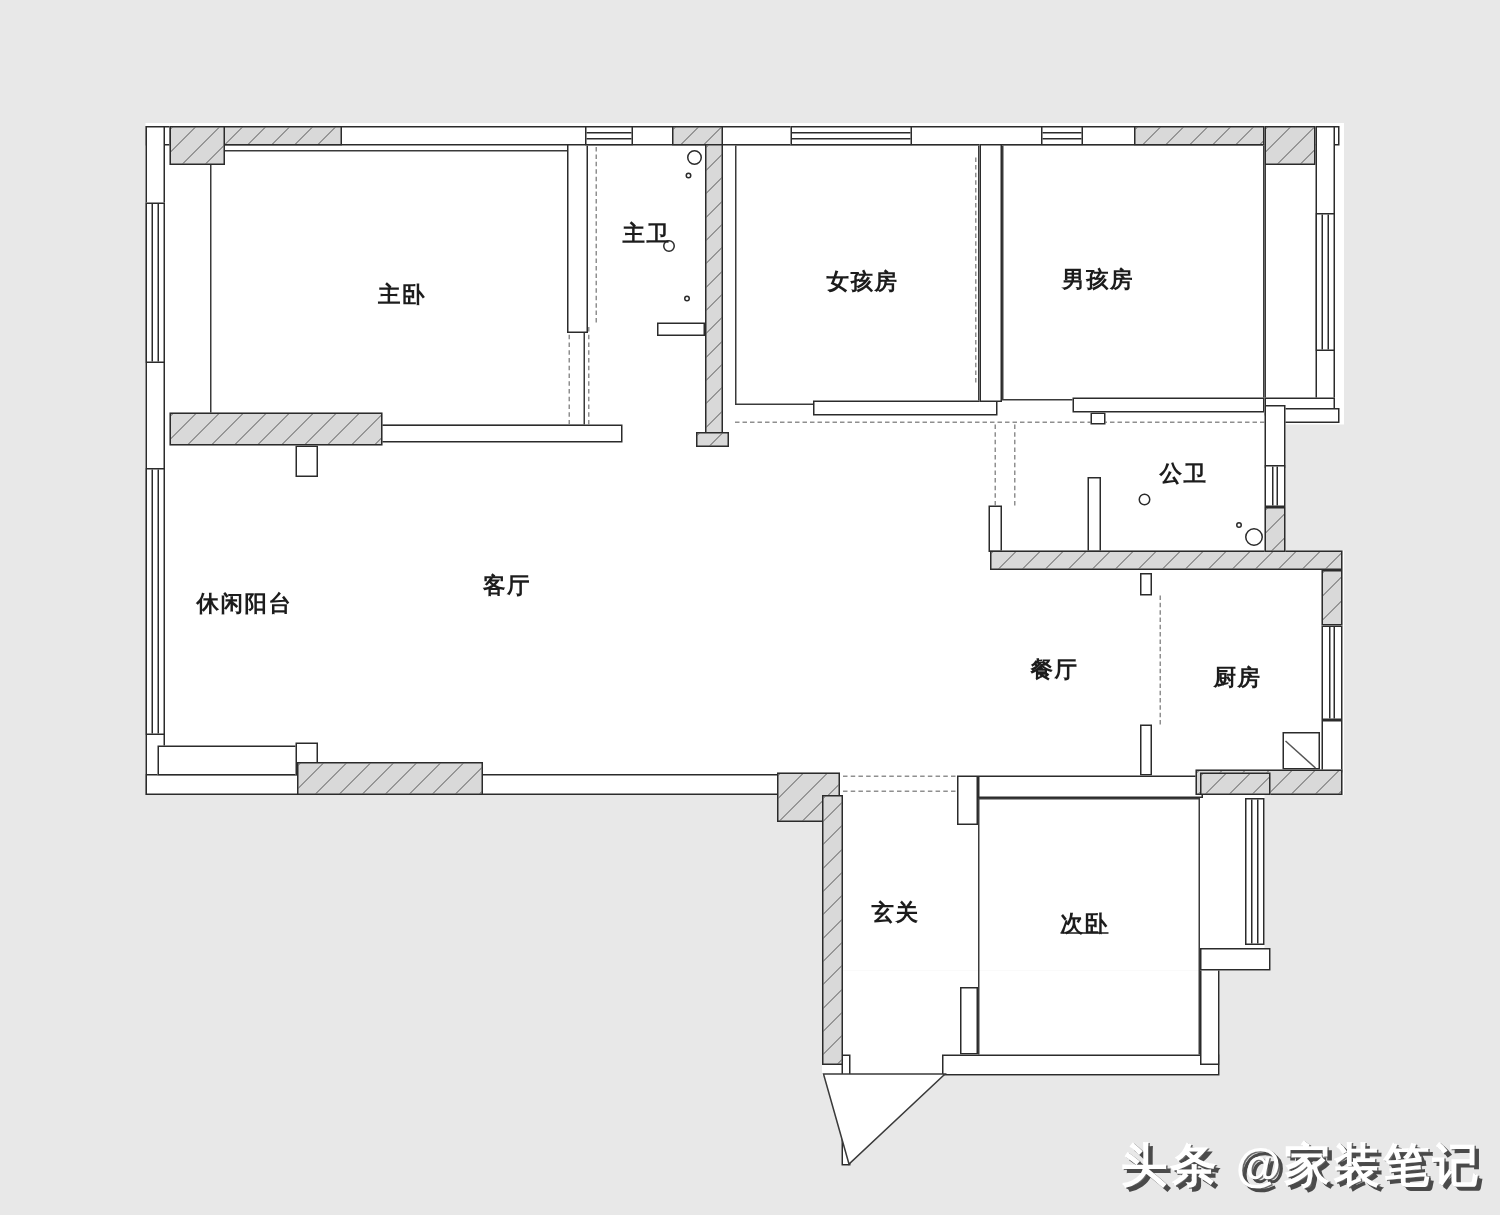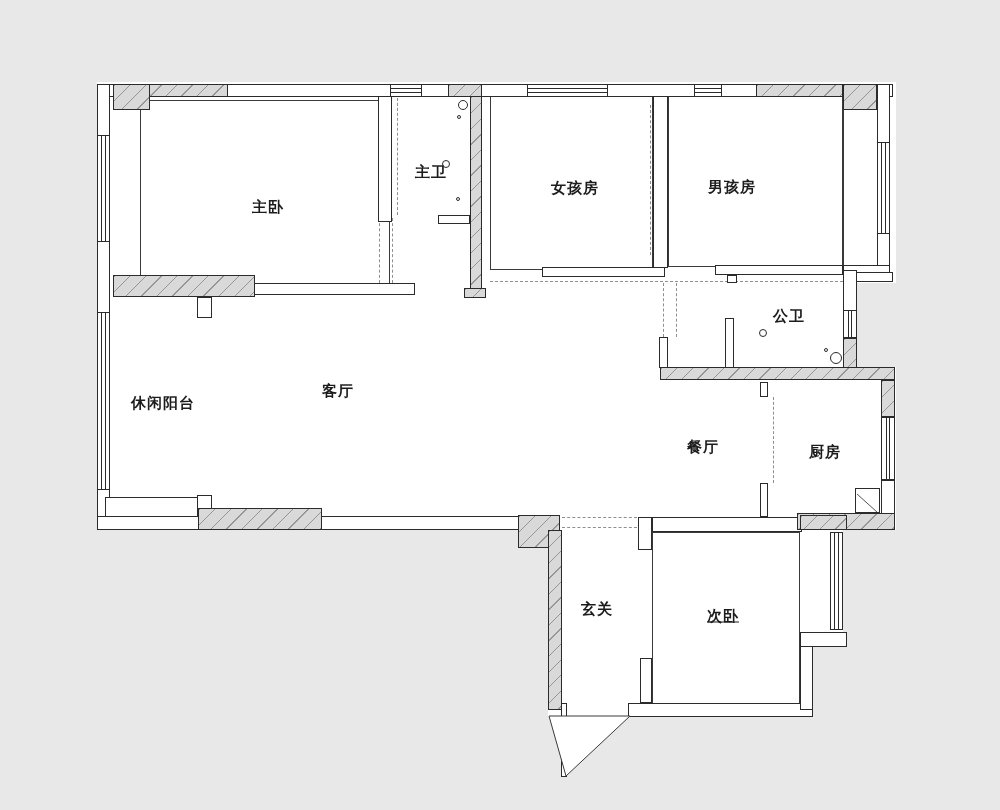--- a/index.html
+++ b/index.html
@@ -32,20 +32,21 @@
       color:#ffffff;text-shadow:3px 3px 0 #4a4a4a,1px 1px 0 #6a6a6a;z-index:9;white-space:nowrap;}
 </style>
 </head>
 <body>
 
 <div id="plan">
   <svg id="overlay-svg" width="1000" height="810" viewBox="0 0 1000 810">
     <polygon points="549,716 630,716 566,776" fill="#ffffff" stroke="#3a3a3a" stroke-width="1"></polygon>
     <line x1="857" y1="494" x2="877" y2="512" stroke="#555" stroke-width="1"></line>
   </svg>
+  <div class="abs" id="watermark">头条 @家装笔记</div>
 <div class="abs white-area" style="left: 97px; top: 82px; width: 799px; height: 448px;"></div>
     <div class="abs white-area" style="left: 548px; top: 530px; width: 295px; height: 117px;"></div>
     <div class="abs white-area" style="left: 548px; top: 647px; width: 265px; height: 70px;"></div>
     <div class="abs bg-notch" style="left: 857px; top: 283px; width: 40px; height: 84px;"></div>
     <div class="abs outline" style="left: 140px; top: 100px; width: 250px; height: 184px;"></div>
     <div class="abs outline" style="left: 490px; top: 96px; width: 163px; height: 174px;"></div>
     <div class="abs outline" style="left: 668px; top: 96px; width: 175px; height: 171px;"></div>
     <div class="abs outline" style="left: 652px; top: 532px; width: 148px; height: 173px;"></div>
     <div class="abs thinline" style="left: 843px; top: 96px; width: 1px; height: 170px;"></div>
     <div class="abs wall" style="left: 97px; top: 84px; width: 796px; height: 13px;"></div>
@@ -113,22 +114,22 @@
     <div class="abs dash-v" style="left: 663px; top: 283px; width: 0px; height: 54px;"></div>
     <div class="abs dash-v" style="left: 676px; top: 283px; width: 0px; height: 54px;"></div>
     <div class="abs dash-v" style="left: 773px; top: 397px; width: 0px; height: 86px;"></div>
     <div class="abs fixture" style="left: 458px; top: 100px; width: 10px; height: 10px;"></div>
     <div class="abs fixture" style="left: 457px; top: 115px; width: 4px; height: 4px;"></div>
     <div class="abs fixture" style="left: 442px; top: 160px; width: 8px; height: 8px;"></div>
     <div class="abs fixture" style="left: 456px; top: 197px; width: 4px; height: 4px;"></div>
     <div class="abs fixture" style="left: 759px; top: 329px; width: 8px; height: 8px;"></div>
     <div class="abs fixture" style="left: 824px; top: 348px; width: 4px; height: 4px;"></div>
     <div class="abs fixture" style="left: 830px; top: 352px; width: 12px; height: 12px;"></div>
-    <div class="abs room-label" style="left: 268px; top: 197px; margin-top: 10px;">主卧</div>
-    <div class="abs room-label" style="left: 431px; top: 172px; text-align: right;">主卫</div>
+    <div class="abs room-label" style="left: 268px; top: 197px;">主卧</div>
+    <div class="abs room-label" style="left: 431px; top: 156px; text-align: right;">主卫</div>
     <div class="abs room-label" style="left: 575px; top: 188px; font-family: Liberation Mono, monospace;">女孩房</div>
     <div class="abs room-label" style="left: 732px; top: 187px;">男孩房</div>
     <div class="abs room-label" style="left: 789px; top: 316px;">公卫</div>
     <div class="abs room-label" style="left: 163px; top: 403px;">休闲阳台</div>
     <div class="abs room-label" style="left: 338px; top: 391px;">客厅</div>
     <div class="abs room-label" style="left: 703px; top: 447px;">餐厅</div>
     <div class="abs room-label" style="left: 825px; top: 452px;">厨房</div>
     <div class="abs room-label" style="left: 597px; top: 609px;">玄关</div>
     <div class="abs room-label" style="left: 723px; top: 616px; text-decoration: underline;">次卧</div>
   </div>

